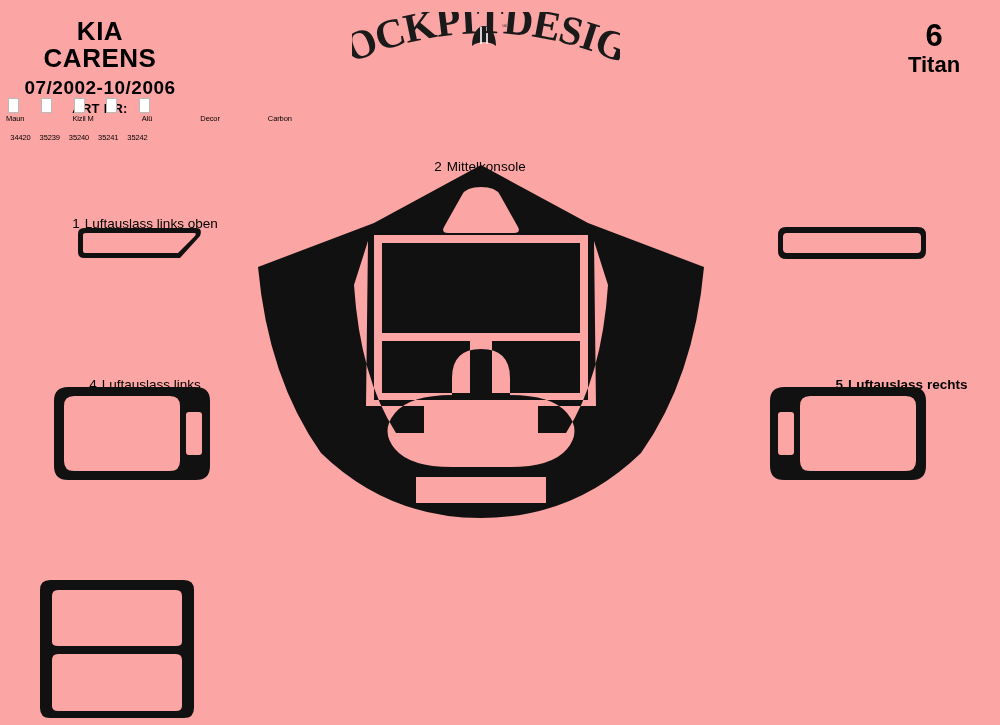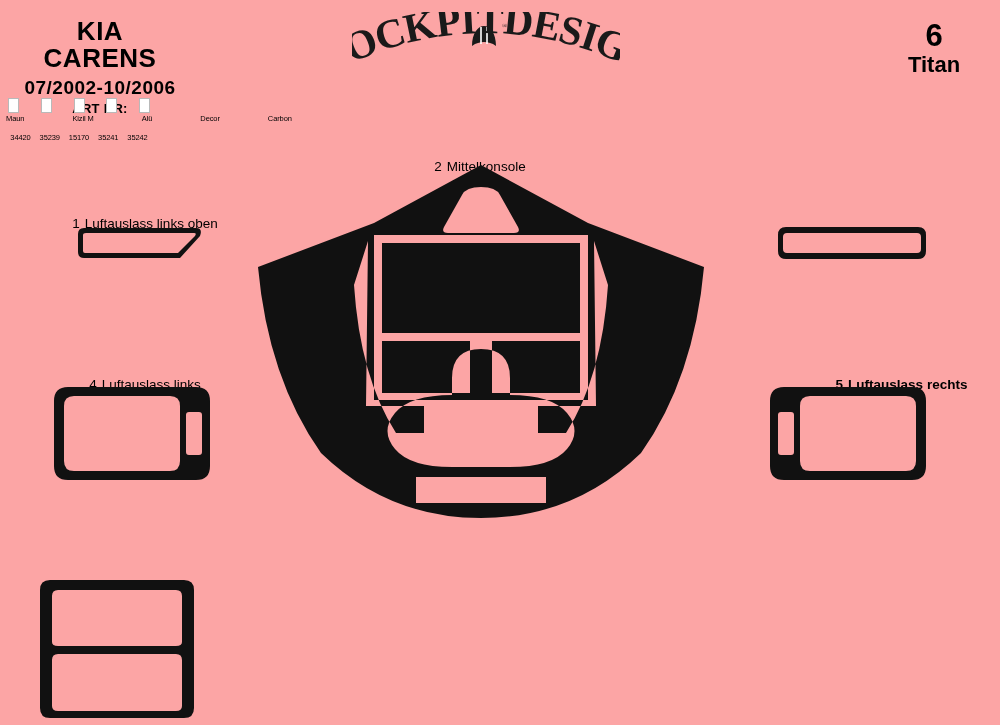--- a/index.html
+++ b/index.html
@@ -145,21 +145,21 @@
     <div id="art-names">
       <span class="art-col">Maun</span>
       <span class="art-col">Kizil M</span>
       <span class="art-col">Alü</span>
       <span class="art-col">Decor</span>
       <span class="art-col">Carbon</span>
     </div>
     <div id="art-codes">
       <span class="art-col">34420</span>
       <span class="art-col">35239</span>
-      <span class="art-col">15170</span>
+      <span class="art-col">35240</span>
       <span class="art-col">35241</span>
       <span class="art-col">35242</span>
     </div>
   </div>
 
   <div id="logo-block">
     <svg id="logo-svg" viewBox="0 0 268 82" xmlns="http://www.w3.org/2000/svg">
       <defs>
         <path id="logoArc" d="M 6,48 Q 134,-6 262,48" fill="none"></path>
       </defs>

